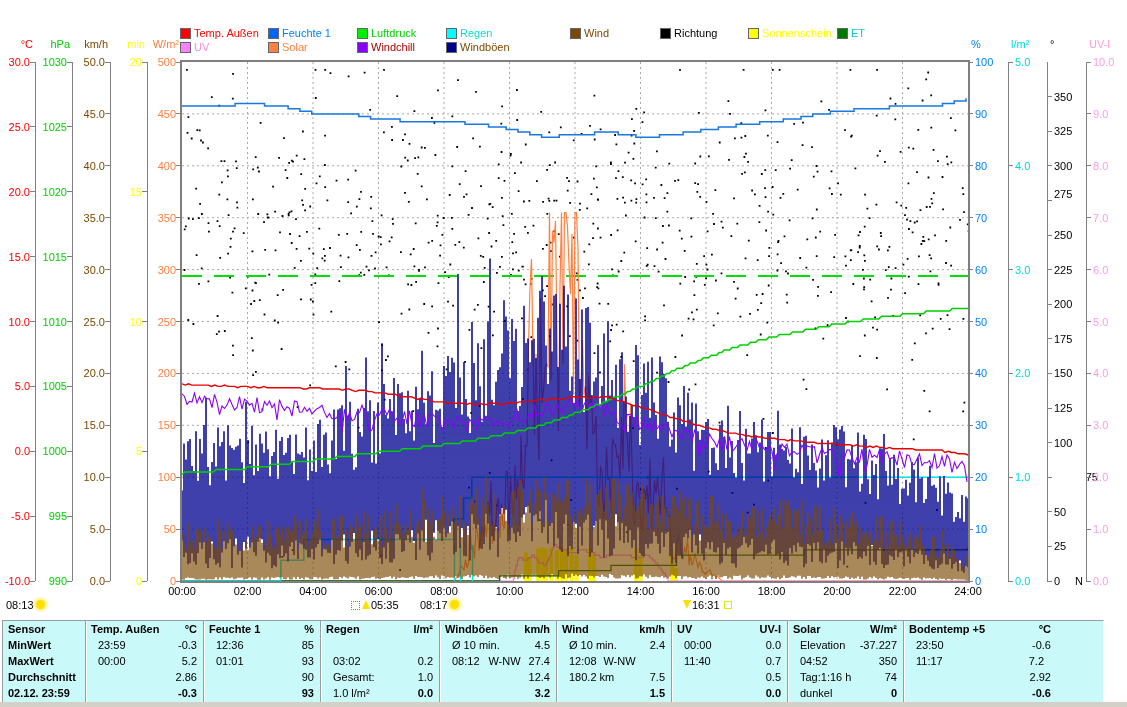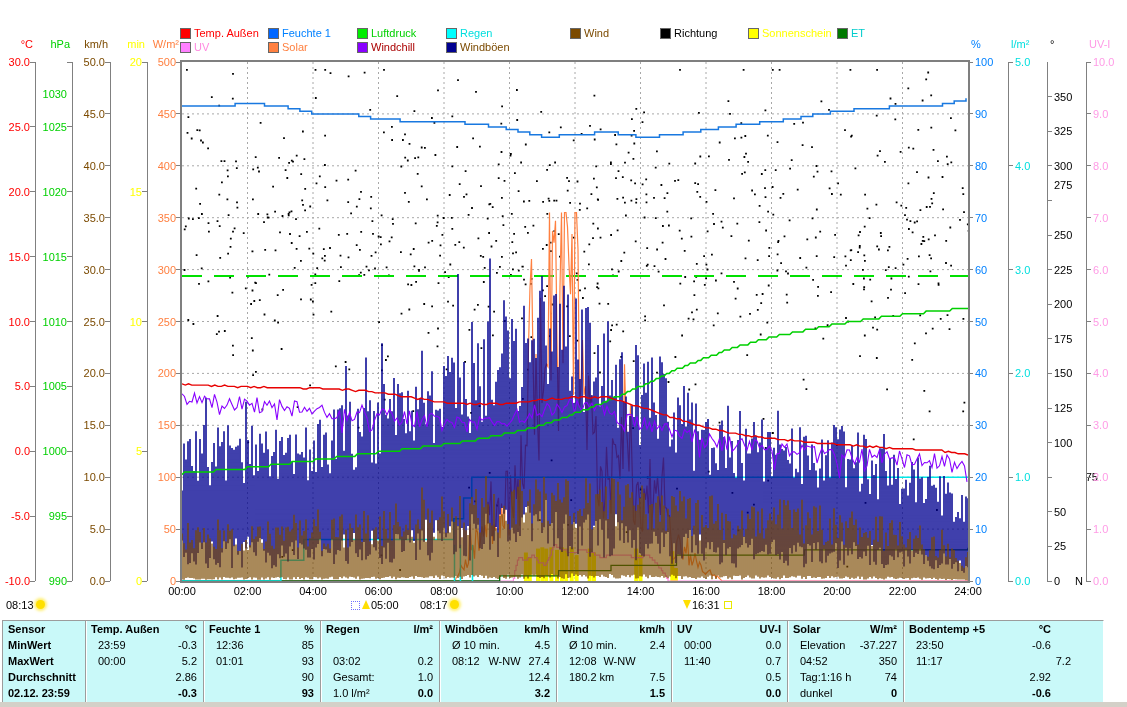--- a/index.html
+++ b/index.html
@@ -114,21 +114,21 @@
         <div class="abs ax-lab" style="left: -14px; top: 445.25px; width: 44px; text-align: right; color: rgb(255, 0, 0);">0.0</div>
         <div class="abs tick" style="left: 30px; top: 515.625px;"></div>
         <div class="abs ax-lab" style="left: -14px; top: 510.125px; width: 44px; text-align: right; color: rgb(255, 0, 0);">-5.0</div>
         <div class="abs tick" style="left: 30px; top: 580.5px;"></div>
         <div class="abs ax-lab" style="left: -14px; top: 575px; width: 44px; text-align: right; color: rgb(255, 0, 0);">-10.0</div>
       </div>
       <div class="abs" style="left: 0px; top: 0px;">
         <div class="abs ax-line" style="left: 72px; top: 62px; height: 519px;"></div>
         <div class="abs unit-lab" style="left: 26px; top: 38px; width: 44px; text-align: right; color: rgb(0, 208, 0);">hPa</div>
         <div class="abs tick" style="left: 67px; top: 61.5px;"></div>
-        <div class="abs ax-lab" style="left: 23px; top: 56px; width: 44px; text-align: right; color: rgb(0, 208, 0); margin-top: 32px;">1030</div>
+        <div class="abs ax-lab" style="left: 23px; top: 56px; width: 44px; text-align: right; color: rgb(0, 208, 0);">1030</div>
         <div class="abs tick" style="left: 67px; top: 126.375px;"></div>
         <div class="abs ax-lab" style="left: 23px; top: 120.875px; width: 44px; text-align: right; color: rgb(0, 208, 0);">1025</div>
         <div class="abs tick" style="left: 67px; top: 191.25px;"></div>
         <div class="abs ax-lab" style="left: 23px; top: 185.75px; width: 44px; text-align: right; color: rgb(0, 208, 0);">1020</div>
         <div class="abs tick" style="left: 67px; top: 256.125px;"></div>
         <div class="abs ax-lab" style="left: 23px; top: 250.625px; width: 44px; text-align: right; color: rgb(0, 208, 0);">1015</div>
         <div class="abs tick" style="left: 67px; top: 321px;"></div>
         <div class="abs ax-lab" style="left: 23px; top: 315.5px; width: 44px; text-align: right; color: rgb(0, 208, 0);">1010</div>
         <div class="abs tick" style="left: 67px; top: 385.875px;"></div>
         <div class="abs ax-lab" style="left: 23px; top: 380.375px; width: 44px; text-align: right; color: rgb(0, 208, 0);">1005</div>
@@ -250,21 +250,21 @@
       <div class="abs" style="left: 0px; top: 0px;">
         <div class="abs ax-line" style="left: 1047px; top: 62px; height: 519px;"></div>
         <div class="abs unit-lab" style="left: 1050px; top: 38px; width: 46px; text-align: left; color: rgb(0, 0, 0);">°</div>
         <div class="abs tick" style="left: 1047px; top: 96.1px;"></div>
         <div class="abs ax-lab" style="left: 1054px; top: 90.6px; width: 44px; text-align: left; color: rgb(0, 0, 0);">350</div>
         <div class="abs tick" style="left: 1047px; top: 130.7px;"></div>
         <div class="abs ax-lab" style="left: 1054px; top: 125.2px; width: 44px; text-align: left; color: rgb(0, 0, 0);">325</div>
         <div class="abs tick" style="left: 1047px; top: 165.3px;"></div>
         <div class="abs ax-lab" style="left: 1054px; top: 159.8px; width: 44px; text-align: left; color: rgb(0, 0, 0);">300</div>
         <div class="abs tick" style="left: 1047px; top: 199.9px;"></div>
-        <div class="abs ax-lab" style="left: 1054px; top: 179px; width: 44px; text-align: left; color: rgb(0, 0, 0);">275</div>
+        <div class="abs ax-lab" style="left: 1054px; top: 188px; width: 44px; text-align: left; color: rgb(0, 0, 0);">275</div>
         <div class="abs tick" style="left: 1047px; top: 234.5px;"></div>
         <div class="abs ax-lab" style="left: 1054px; top: 229px; width: 44px; text-align: left; color: rgb(0, 0, 0);">250</div>
         <div class="abs tick" style="left: 1047px; top: 269.1px;"></div>
         <div class="abs ax-lab" style="left: 1054px; top: 263.6px; width: 44px; text-align: left; color: rgb(0, 0, 0);">225</div>
         <div class="abs tick" style="left: 1047px; top: 303.7px;"></div>
         <div class="abs ax-lab" style="left: 1054px; top: 298.2px; width: 44px; text-align: left; color: rgb(0, 0, 0);">200</div>
         <div class="abs tick" style="left: 1047px; top: 338.3px;"></div>
         <div class="abs ax-lab" style="left: 1054px; top: 332.8px; width: 44px; text-align: left; color: rgb(0, 0, 0);">175</div>
         <div class="abs tick" style="left: 1047px; top: 372.9px;"></div>
         <div class="abs ax-lab" style="left: 1054px; top: 367.4px; width: 44px; text-align: left; color: rgb(0, 0, 0);">150</div>
@@ -357,21 +357,21 @@
       <div class="abs xlab" style="left: 749.5px;">18:00</div>
       <div class="abs xlab" style="left: 815px;">20:00</div>
       <div class="abs xlab" style="left: 880.5px;">22:00</div>
       <div class="abs xlab" style="left: 946px;">24:00</div>
     </div>
 
   <div class="abs astro" style="left:6px;">
     <span>08:13</span><span class="sun-dot"></span>
   </div>
   <div class="abs astro" style="left:350px;">
-    <span class="moon-sq"></span><span class="tri-up"></span><span>05:00</span>
+    <span class="moon-sq"></span><span class="tri-up"></span><span>05:35</span>
   </div>
   <div class="abs astro" style="left:420px;">
     <span>08:17</span><span class="sun-dot"></span>
   </div>
   <div class="abs astro" style="left:682px;">
     <span class="tri-down"></span><span>16:31</span><span class="phase-sq"></span>
   </div>
 
   <div id="stats-table" class="abs">
       <div class="tcol" style="width: 82px;">
@@ -599,21 +599,21 @@
           <div class="r" style="padding-right: 52px;">°C</div>
         </div>
         <div class="trow">
           <div class="l">23:50</div>
           <div class="sp"></div>
           <div class="r" style="padding-right: 52px;">-0.6</div>
         </div>
         <div class="trow">
           <div class="l">11:17</div>
           <div class="sp"></div>
-          <div class="r" style="padding-right: 32px;">7.2</div>
+          <div class="r" style="padding-right: 59px;">7.2</div>
         </div>
         <div class="trow">
           <div class="l"></div>
           <div class="sp"></div>
           <div class="r" style="padding-right: 52px;">2.92</div>
         </div>
         <div class="trow">
           <div class="l"></div>
           <div class="sp"></div>
           <div class="r b" style="padding-right: 52px;">-0.6</div>

